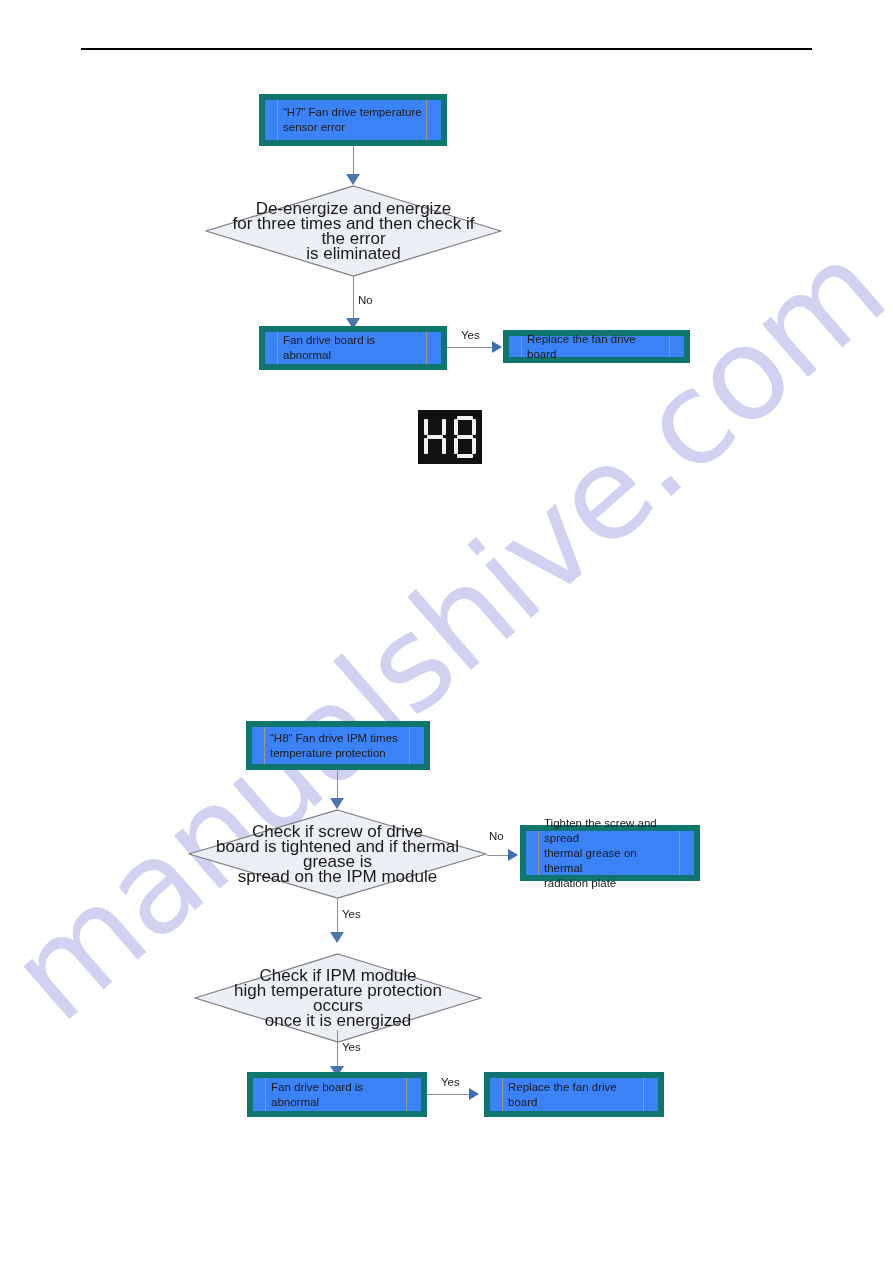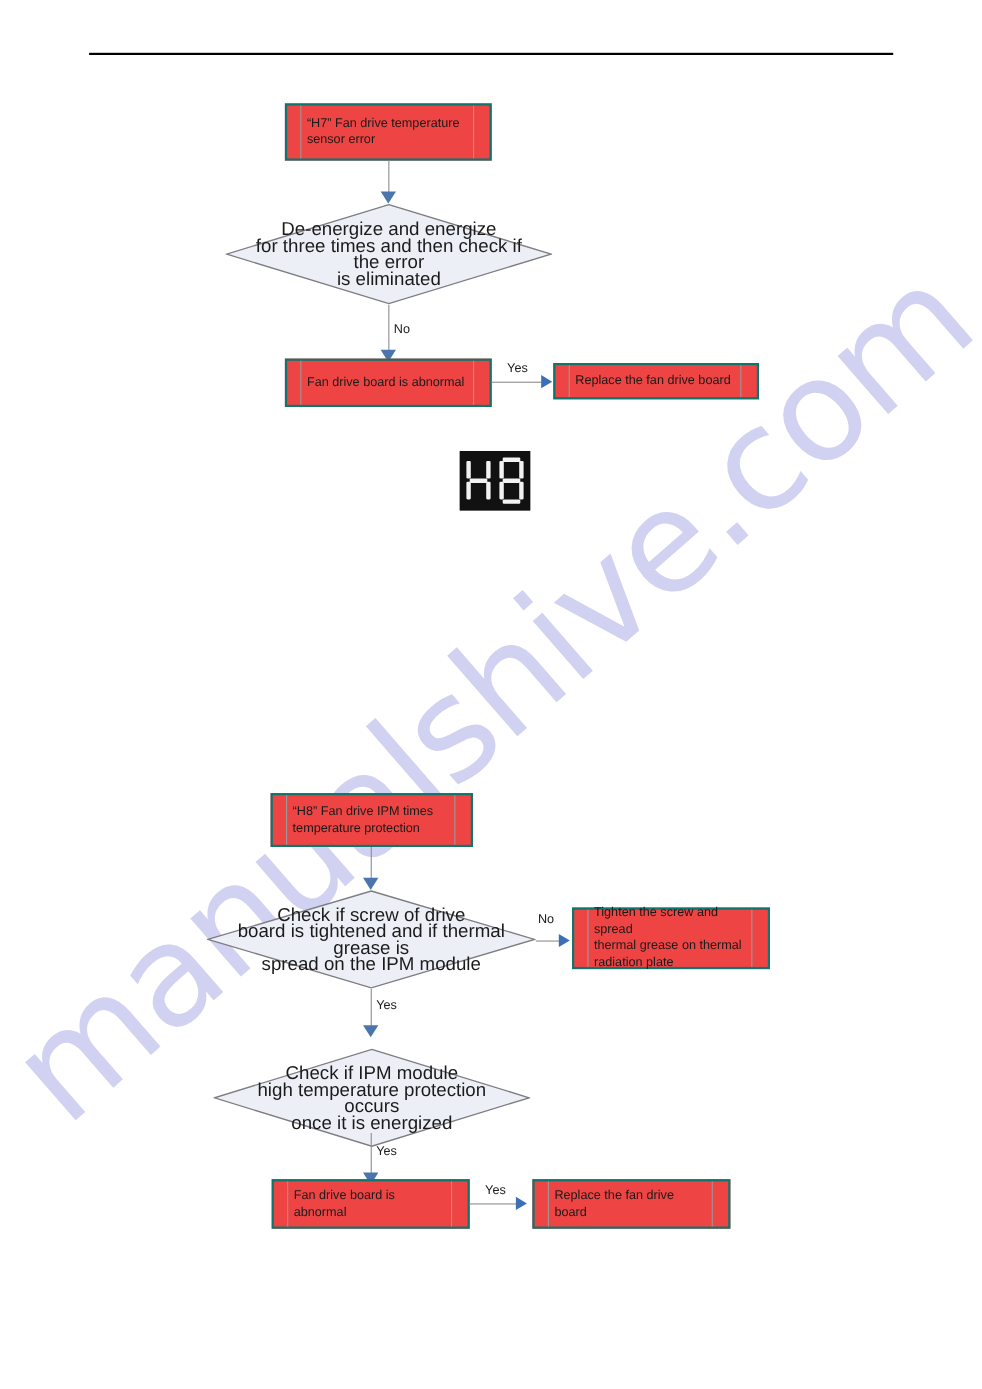--- a/index.html
+++ b/index.html
@@ -60,22 +60,22 @@
     z-index: 3;
   }
 
   .node {
     position: absolute;
     box-sizing: border-box;
   }
 
   
   .procbox {
-    background: #ef4444;
-    border: 2px solid #0f766e;
+    background: #3b82f6;
+    border: 6px solid #0f766e;
     box-sizing: border-box;
   }
   .procbox .rule-l,
   .procbox .rule-r {
     position: absolute;
     top: 0;
     bottom: 0;
     width: 0;
     border-left: 1px solid #9a9a9a;
   }

